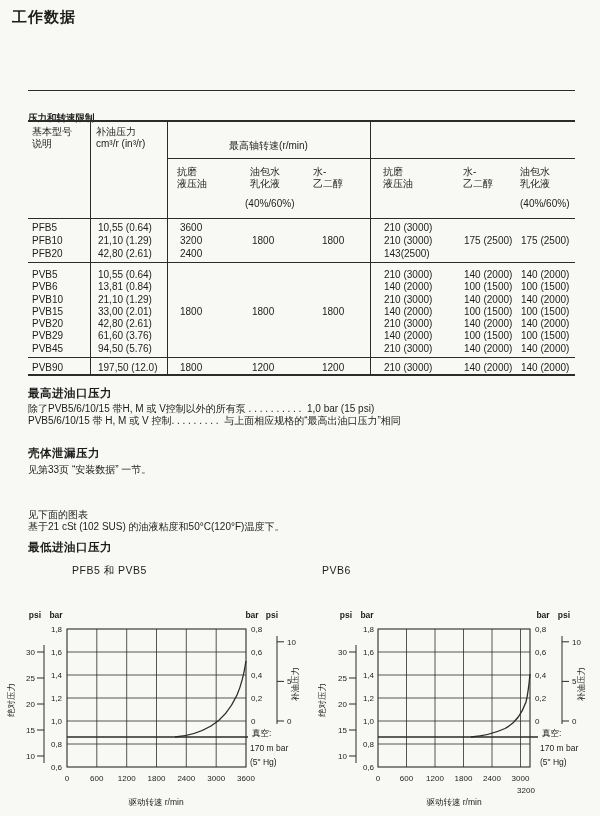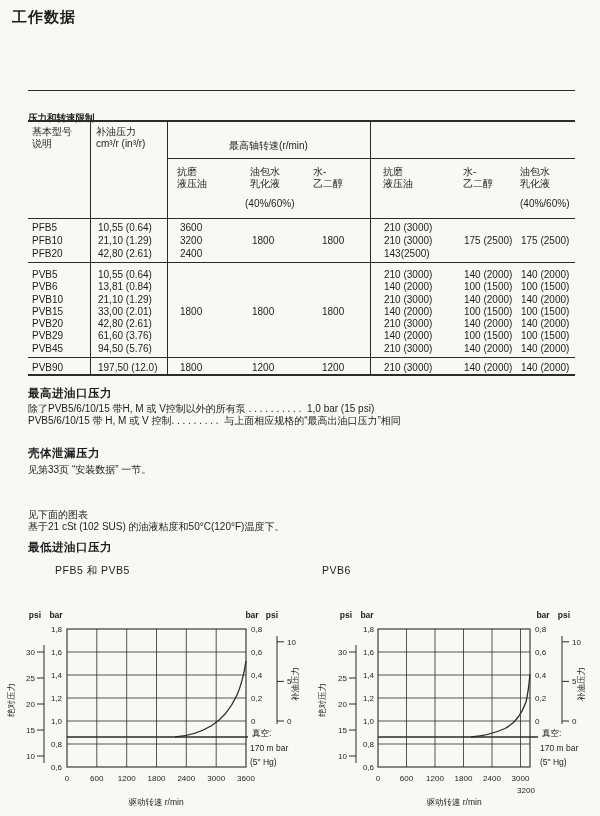--- a/index.html
+++ b/index.html
@@ -224,21 +224,21 @@
 <div class="abs sec-l" style="left:28px;top:403px;">除了PVB5/6/10/15 带H, M 或 V控制以外的所有泵 . . . . . . . . . .  1,0 bar (15 psi)</div>
 <div class="abs sec-l" style="left:28px;top:415px;">PVB5/6/10/15 带 H, M 或 V 控制. . . . . . . . .  与上面相应规格的“最高出油口压力”相同</div>
 
 <div class="abs sec-h" style="left:28px;top:446px;">壳体泄漏压力</div>
 <div class="abs sec-l" style="left:28px;top:464px;">见第33页 “安装数据” 一节。</div>
 
 <div class="abs sec-h" style="left:28px;top:492px;margin-top:48px;">最低进油口压力</div>
 <div class="abs sec-l" style="left:28px;top:509px;">见下面的图表</div>
 <div class="abs sec-l" style="left:28px;top:521px;">基于21 cSt (102 SUS) 的油液粘度和50°C(120°F)温度下。</div>
 
-<div class="abs chart-title" style="left:11px;top:564px;padding-left:44px;">PFB5  和  PVB5</div>
+<div class="abs chart-title" style="left:28px;top:564px;padding-left:44px;">PFB5  和  PVB5</div>
 <div class="abs chart-title" style="left:322px;top:564px;">PVB6</div>
 
 <svg class="abs" style="left:0;top:600px;" width="305" height="216" viewBox="0 0 305 216">
   <g stroke="#2b2b2b" stroke-width="0.8">
     <line x1="67" y1="52" x2="246" y2="52"></line>
       <line x1="67" y1="75" x2="246" y2="75"></line>
     <line x1="67" y1="98" x2="246" y2="98"></line>
       <line x1="67" y1="121" x2="246" y2="121"></line>
     <line x1="67" y1="144" x2="246" y2="144"></line>
     <line x1="96.8" y1="29" x2="96.8" y2="167"></line>

